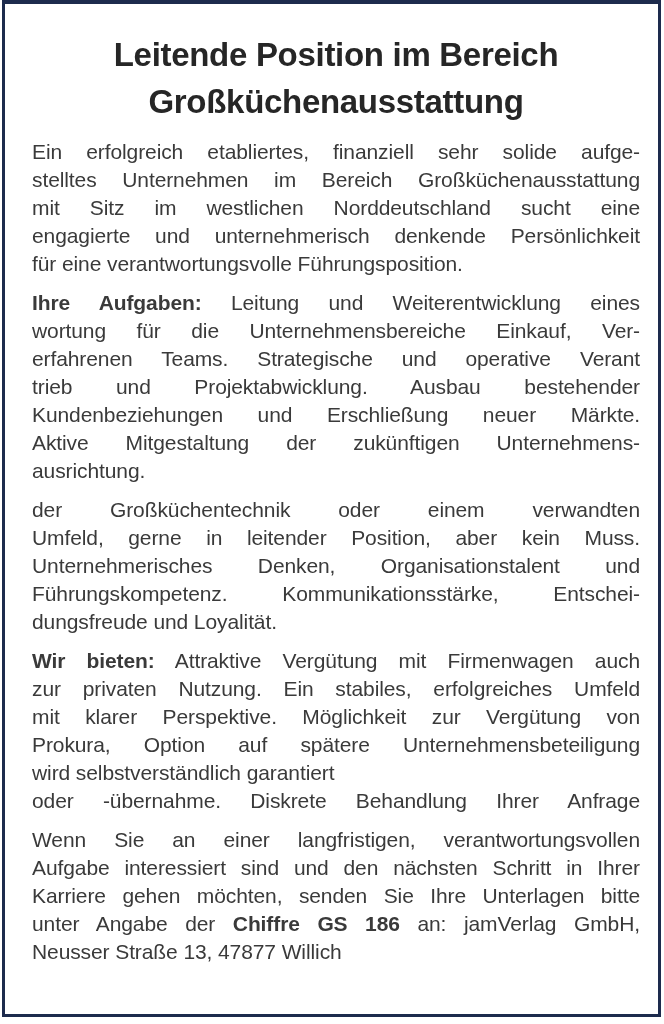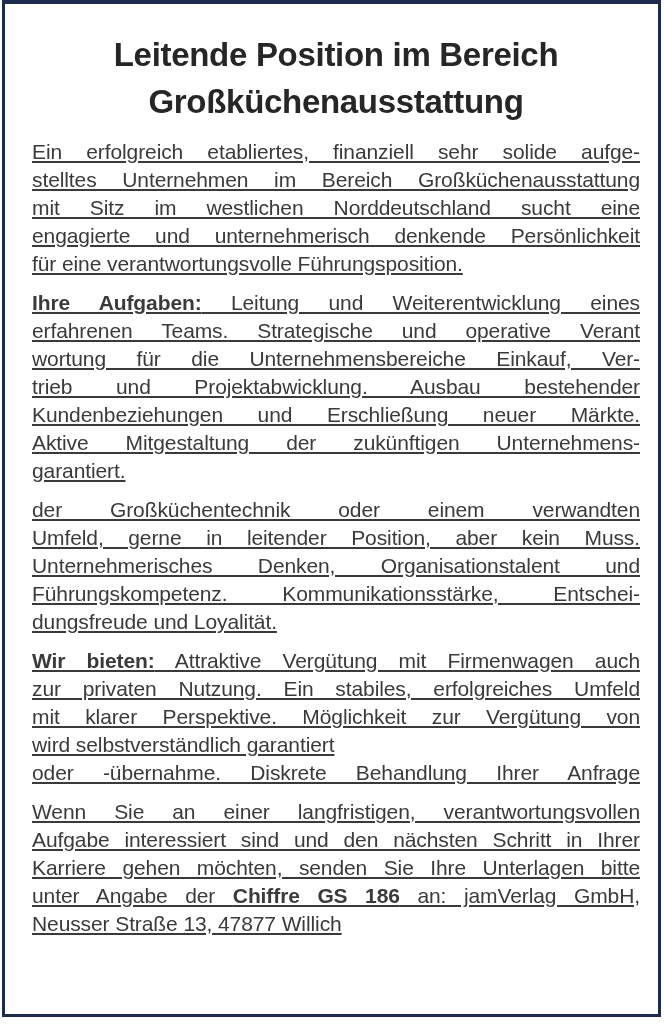--- a/index.html
+++ b/index.html
@@ -51,48 +51,49 @@
 </style>
 </head>
 <body>
 
 <div class="ad-box" style="border-color: rgb(29, 43, 77);">
   <div class="content">
     <h1 class="title" style="color: rgb(38, 38, 38);">
         <div>Leitende Position im Bereich</div>
         <div>Großküchenausstattung</div>
       </h1>
-    <div class="body-text" style="color: rgb(58, 58, 58); text-decoration: underline;">
+    <div class="body-text" style="color: rgb(58, 58, 58);">
         <div class="para">
           <div class="pline"><span>Ein erfolgreich etabliertes, finanziell sehr solide aufge-</span></div>
           <div class="pline"><span>stelltes Unternehmen im Bereich Großküchenausstattung</span></div>
           <div class="pline"><span>mit Sitz im westlichen Norddeutschland sucht eine</span></div>
           <div class="pline"><span>engagierte und unternehmerisch denkende Persönlichkeit</span></div>
           <div class="pline last"><span>für eine verantwortungsvolle Führungsposition.</span></div>
         </div>
         <div class="para">
           <div class="pline"><span class="b">Ihre Aufgaben:</span><span> Leitung und Weiterentwicklung eines</span></div>
+          <div class="pline"><span>wortung für die Unternehmensbereiche Einkauf, Ver-</span></div>
           <div class="pline"><span>erfahrenen Teams. Strategische und operative Verant</span></div>
-          <div class="pline"><span>wortung für die Unternehmensbereiche Einkauf, Ver-</span></div>
           <div class="pline"><span>trieb und Projektabwicklung. Ausbau bestehender</span></div>
           <div class="pline"><span>Kundenbeziehungen und Erschließung neuer Märkte.</span></div>
           <div class="pline"><span>Aktive Mitgestaltung der zukünftigen Unternehmens-</span></div>
-          <div class="pline last"><span>garantiert.</span></div>
+          <div class="pline last"><span>ausrichtung.</span></div>
         </div>
         <div class="para">
           <div class="pline"><span>der Großküchentechnik oder einem verwandten</span></div>
           <div class="pline"><span>Umfeld, gerne in leitender Position, aber kein Muss.</span></div>
           <div class="pline"><span>Unternehmerisches Denken, Organisationstalent und</span></div>
           <div class="pline"><span>Führungskompetenz. Kommunikationsstärke, Entschei-</span></div>
           <div class="pline last"><span>dungsfreude und Loyalität.</span></div>
         </div>
         <div class="para">
           <div class="pline"><span class="b">Wir bieten:</span><span> Attraktive Vergütung mit Firmenwagen auch</span></div>
           <div class="pline"><span>zur privaten Nutzung. Ein stabiles, erfolgreiches Umfeld</span></div>
           <div class="pline"><span>mit klarer Perspektive. Möglichkeit zur Vergütung von</span></div>
+          <div class="pline"><span>Prokura, Option auf spätere Unternehmensbeteiligung</span></div>
           <div class="pline last"><span>wird selbstverständlich garantiert</span></div>
           <div class="pline"><span>oder -übernahme. Diskrete Behandlung Ihrer Anfrage</span></div>
         </div>
         <div class="para">
           <div class="pline"><span>Wenn Sie an einer langfristigen, verantwortungsvollen</span></div>
           <div class="pline"><span>Aufgabe interessiert sind und den nächsten Schritt in Ihrer</span></div>
           <div class="pline"><span>Karriere gehen möchten, senden Sie Ihre Unterlagen bitte</span></div>
           <div class="pline"><span>unter Angabe der </span><span class="b">Chiffre GS 186</span><span> an: jamVerlag GmbH,</span></div>
           <div class="pline last"><span>Neusser Straße 13, 47877 Willich</span></div>
         </div>

